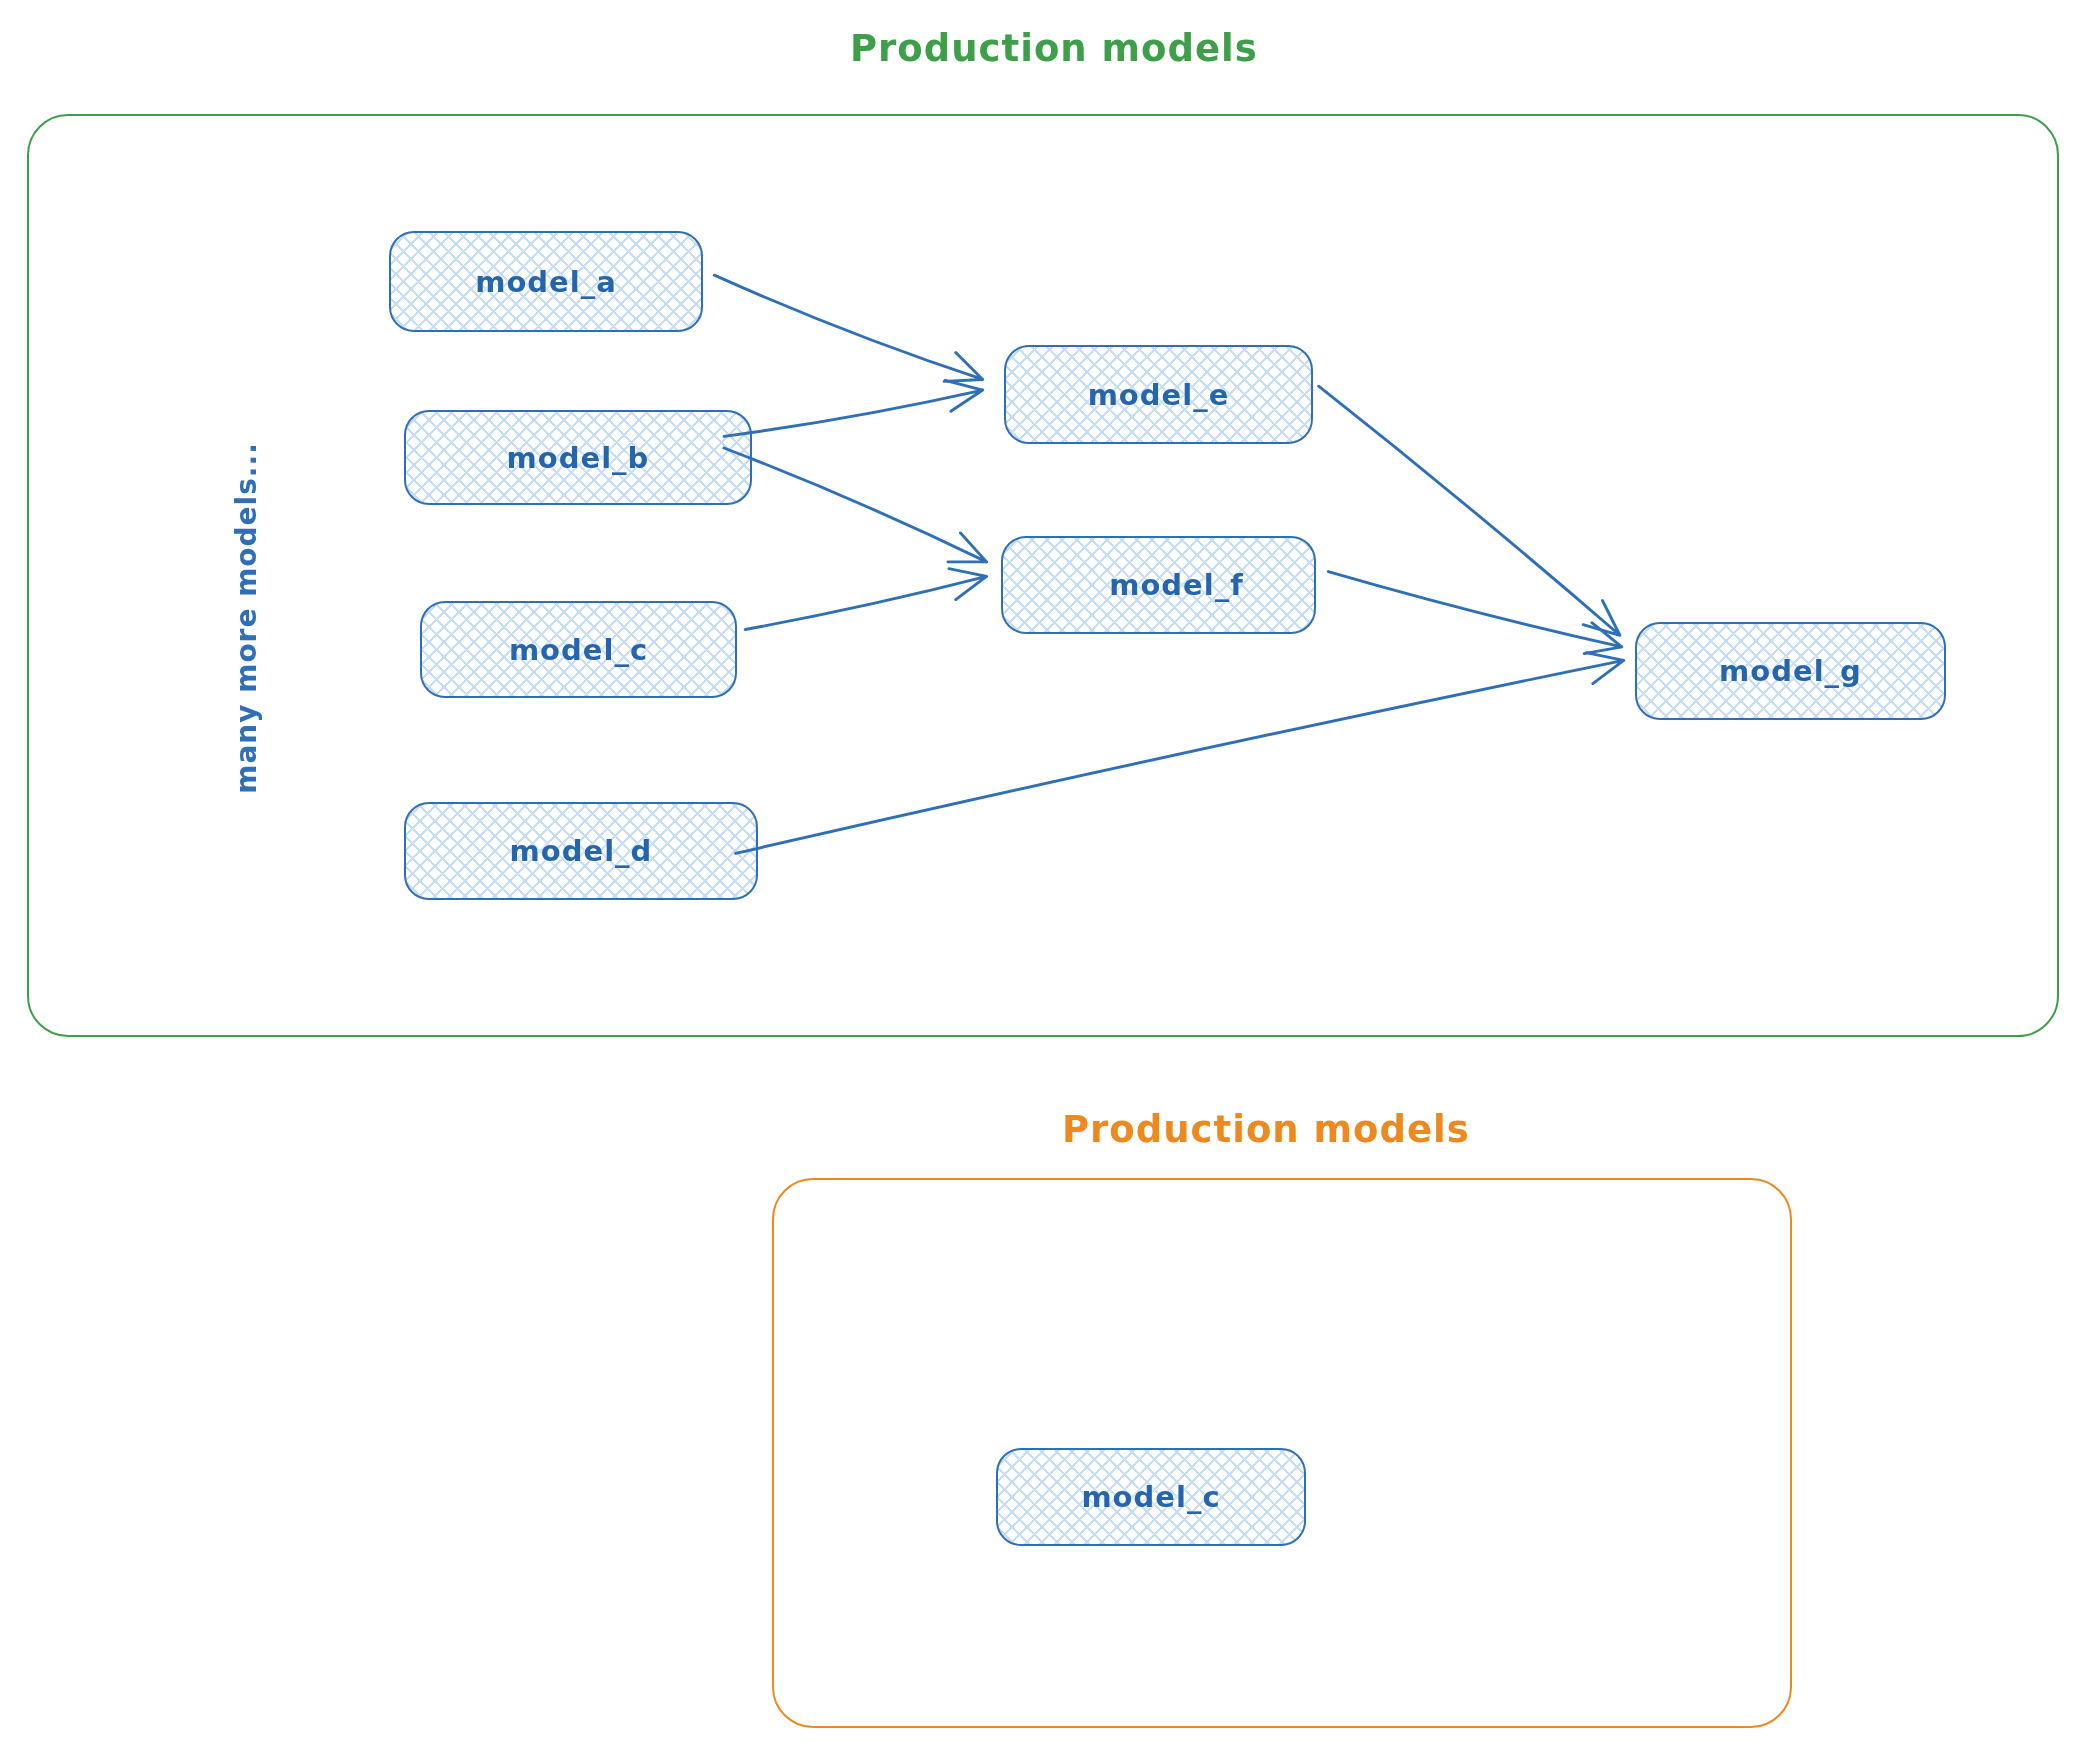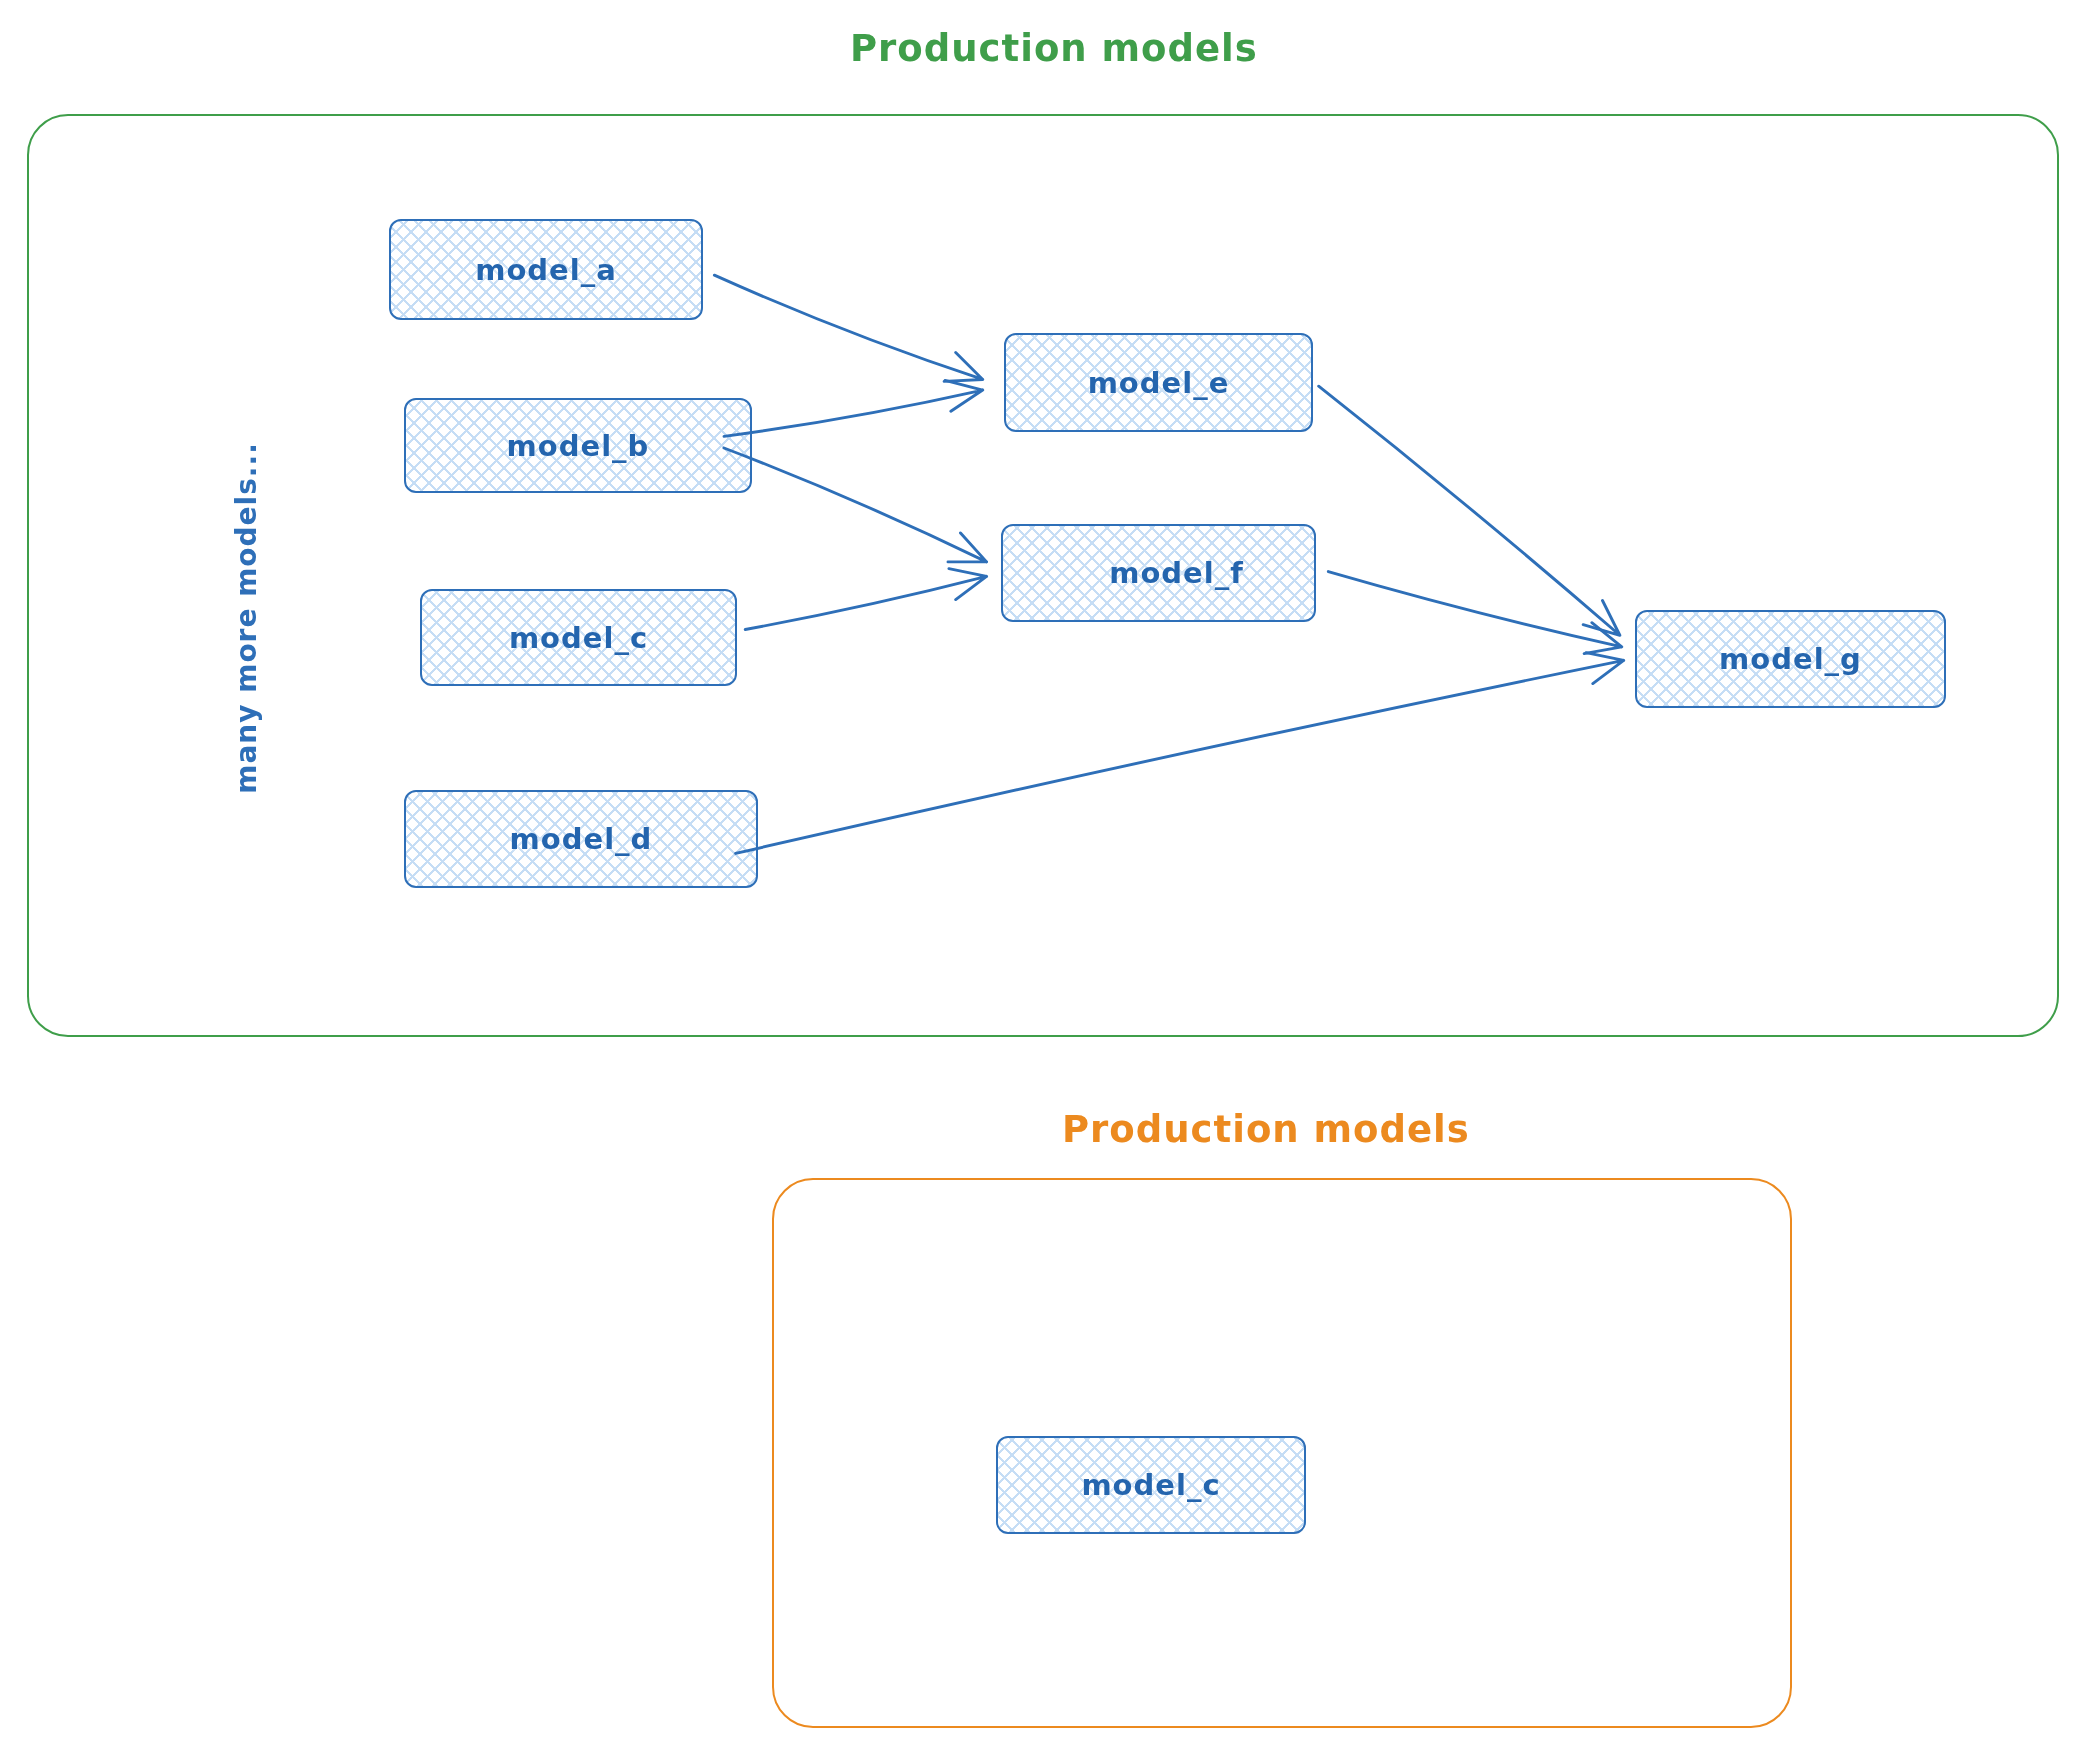--- a/index.html
+++ b/index.html
@@ -19,26 +19,26 @@
   .section-title {
     position: absolute; font-size: 37px; letter-spacing: 1px; white-space: nowrap;
     font-weight: bold;
   }
   .section-title.production { left: 850px; top: 27px; color: #3f9e4a; }
   .section-title.development { left: 1062px; top: 1108px; color: #ec8a1f; }
 
   
   .node {
     position: absolute; box-sizing: border-box;
-    border: 2.9px solid #2e6fb8; border-radius: 12px;
+    border: 2.9px solid #2e6fb8; border-radius: 25px;
     background-color: #ffffff;
     background-image:
       repeating-linear-gradient(45deg,  #c5ddf5 0, #c5ddf5 1.9px, transparent 1.9px, transparent 10.6px),
       repeating-linear-gradient(135deg, #c5ddf5 0, #c5ddf5 1.9px, transparent 1.9px, transparent 10.6px);
-    display: flex; align-items: center; justify-content: center;
+    display: flex; align-items: center; justify-content: center; margin-top: 12px;
   }
   .node .label {
     color: #2465ae; font-size: 29px; letter-spacing: 1px; white-space: nowrap;
     font-weight: bold;
     text-shadow: 0 0 5.8px rgba(255,255,255,.9);
   }
 
   .n-model-a { left: 389px;  top: 219px;  width: 314px; height: 101px; }
   .n-model-b { left: 404px;  top: 398px;  width: 348px; height: 95px;  }
   .n-model-c { left: 420px;  top: 589px;  width: 317px; height: 97px; }

